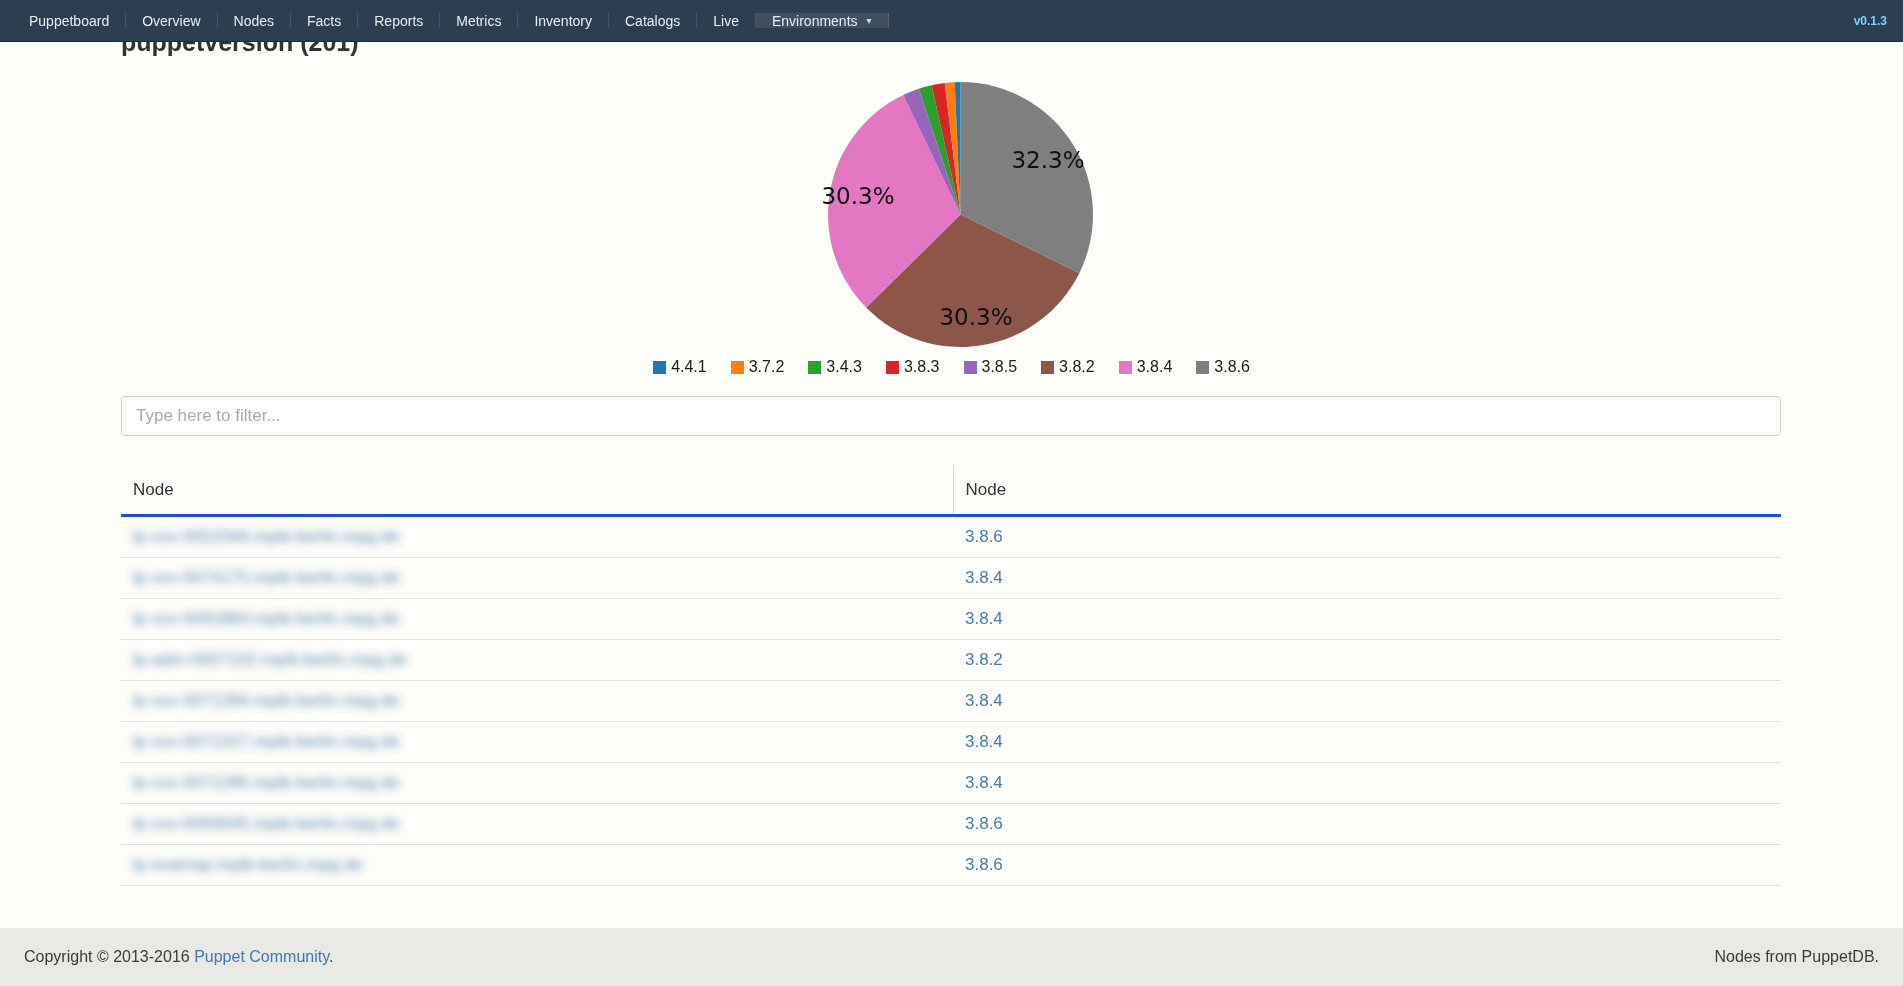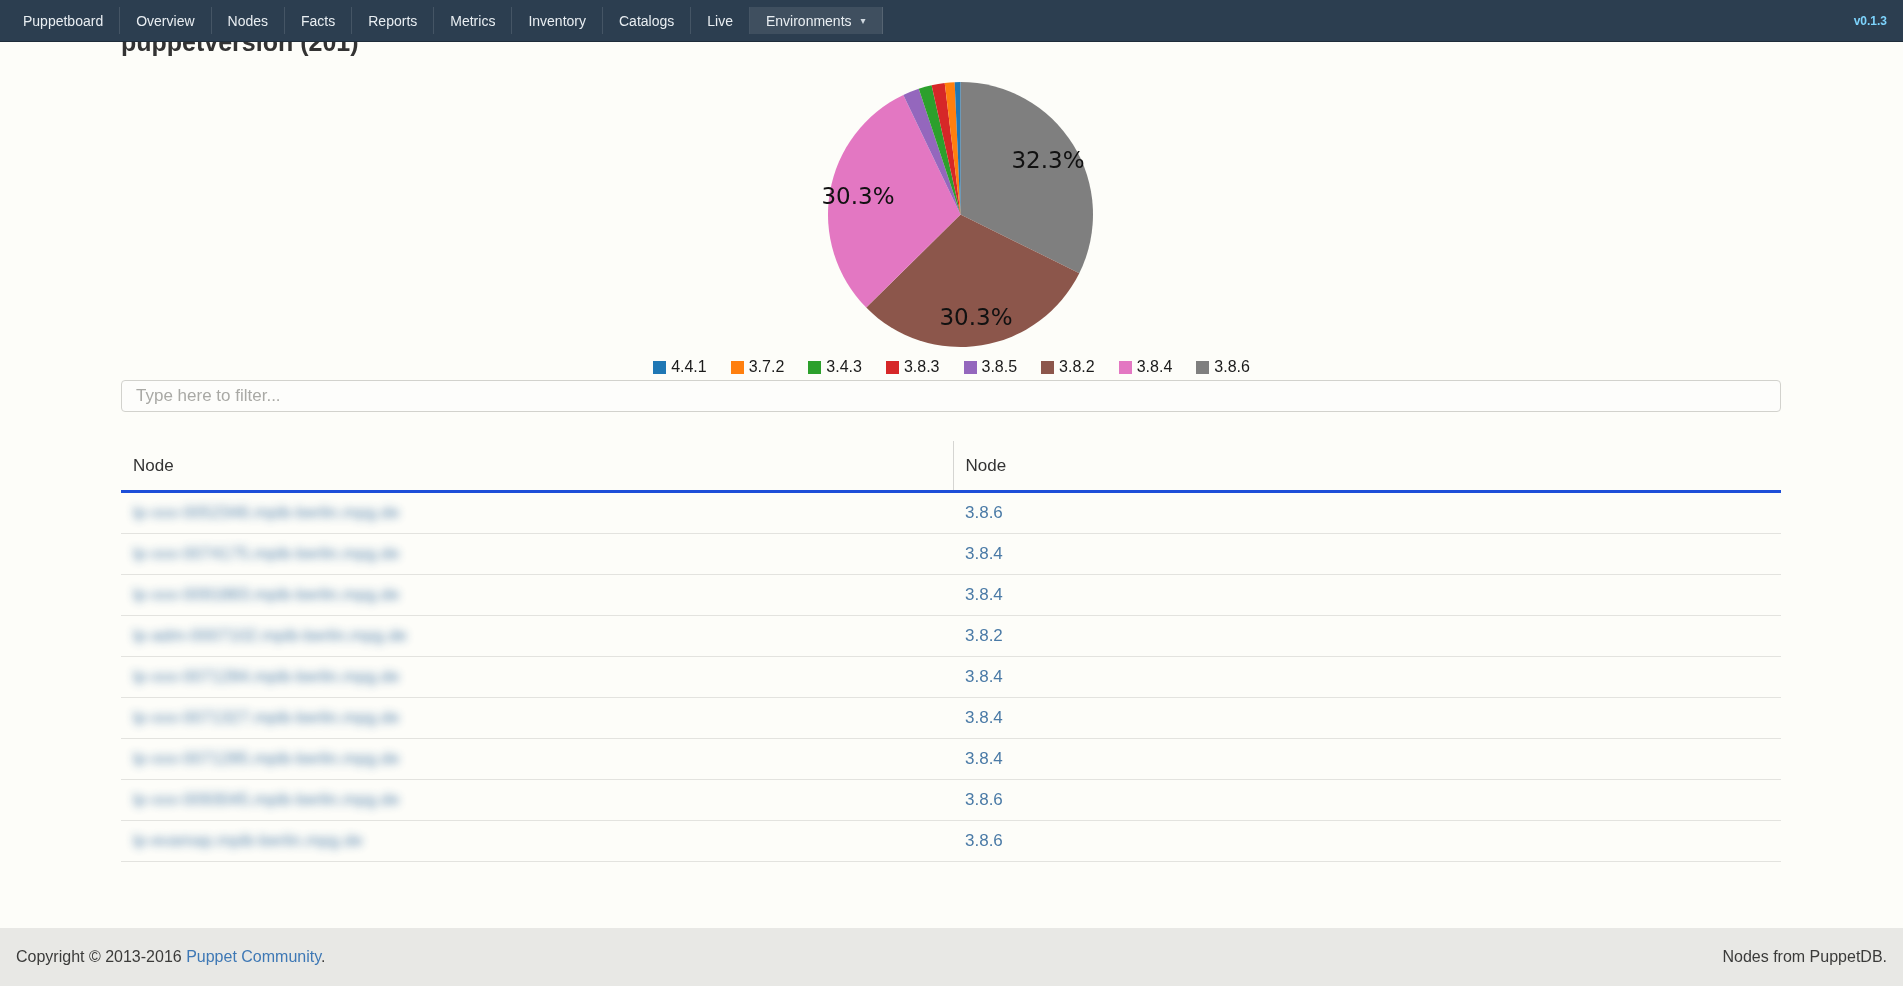--- a/index.html
+++ b/index.html
@@ -8,21 +8,21 @@
     background:#fdfdf9;
     font-family:"Liberation Sans",sans-serif;
     -webkit-font-smoothing:antialiased;
   }
   
   .navbar{
     position:absolute;top:0;left:0;right:0;height:41px;
     background:#2c3e50;border-bottom:1px solid #1f2d3a;
     display:flex;align-items:stretch;z-index:10;
   }
-  .nav-menu{display:flex;margin:3px;padding:4px;list-style:none;}
+  .nav-menu{display:flex;margin:9px;padding:4px;list-style:none;}
   .nav-menu li{
     display:flex;align-items:center;padding:0 16px;
     font-size:14px;color:#e9eef2;cursor:pointer;
     border-right:1px solid rgba(255,255,255,0.12);
     white-space:nowrap;
   }
   .nav-menu li.env{background:rgba(255,255,255,0.09);}
   .caret{font-size:10px;margin-left:9px;color:#cfd8df;}
   .nav-spacer{flex:1;}
   .nav-version{
@@ -49,21 +49,21 @@
   .legend{
     margin-top:11px;display:flex;justify-content:center;align-items:center;
     width:100%;height:18px;
   }
   .legend-item{display:flex;align-items:center;margin:0 12px;text-align:right;}
   .legend-swatch{width:13px;height:13px;margin-right:5px;flex:none;}
   .legend-label{font-size:16px;color:#1b1b1b;line-height:18px;}
   
   .filter-input{
     display:block;box-sizing:border-box;
-    margin:4px 122px 0 121px;width:calc(100% - 243px);height:32px;
+    margin:20px 122px 0 121px;width:calc(100% - 243px);height:40px;
     border:1px solid #d2d2cd;border-radius:4px;background:#fdfdfb;
     padding:0 14px;font-size:17px;color:#444;
     font-family:"Liberation Sans",sans-serif;outline:none;
   }
   .filter-input::placeholder{color:#a9a9a5;}
   
   .fact-table{
     margin:29px 122px 0 121px;width:calc(100% - 243px);
     border-collapse:collapse;table-layout:fixed;
   }
@@ -80,21 +80,21 @@
   a.val-link{color:#4a7aa6;text-decoration:none;cursor:pointer;}
   a.node-link{
     color:#4a7aa6;text-decoration:none;cursor:pointer;
     filter:blur(4px);opacity:.9;white-space:nowrap;
   }
   
   .footer{
     position:absolute;left:0;right:0;bottom:0;height:58px;
     background:#e8e8e5;z-index:5;
     display:flex;align-items:center;justify-content:space-between;
-    padding:0 16px;font-size:16px;color:#3b3b3a;
+    padding:0 24px;font-size:16px;color:#3b3b3a;
   }
   .footer a{color:#3e78b5;text-decoration:none;cursor:pointer;}
 </style>
 </head>
 <body>
 
 <nav class="navbar">
   <ul class="nav-menu" id="nav-menu">
     <li>Puppetboard</li>
       <li>Overview</li>

